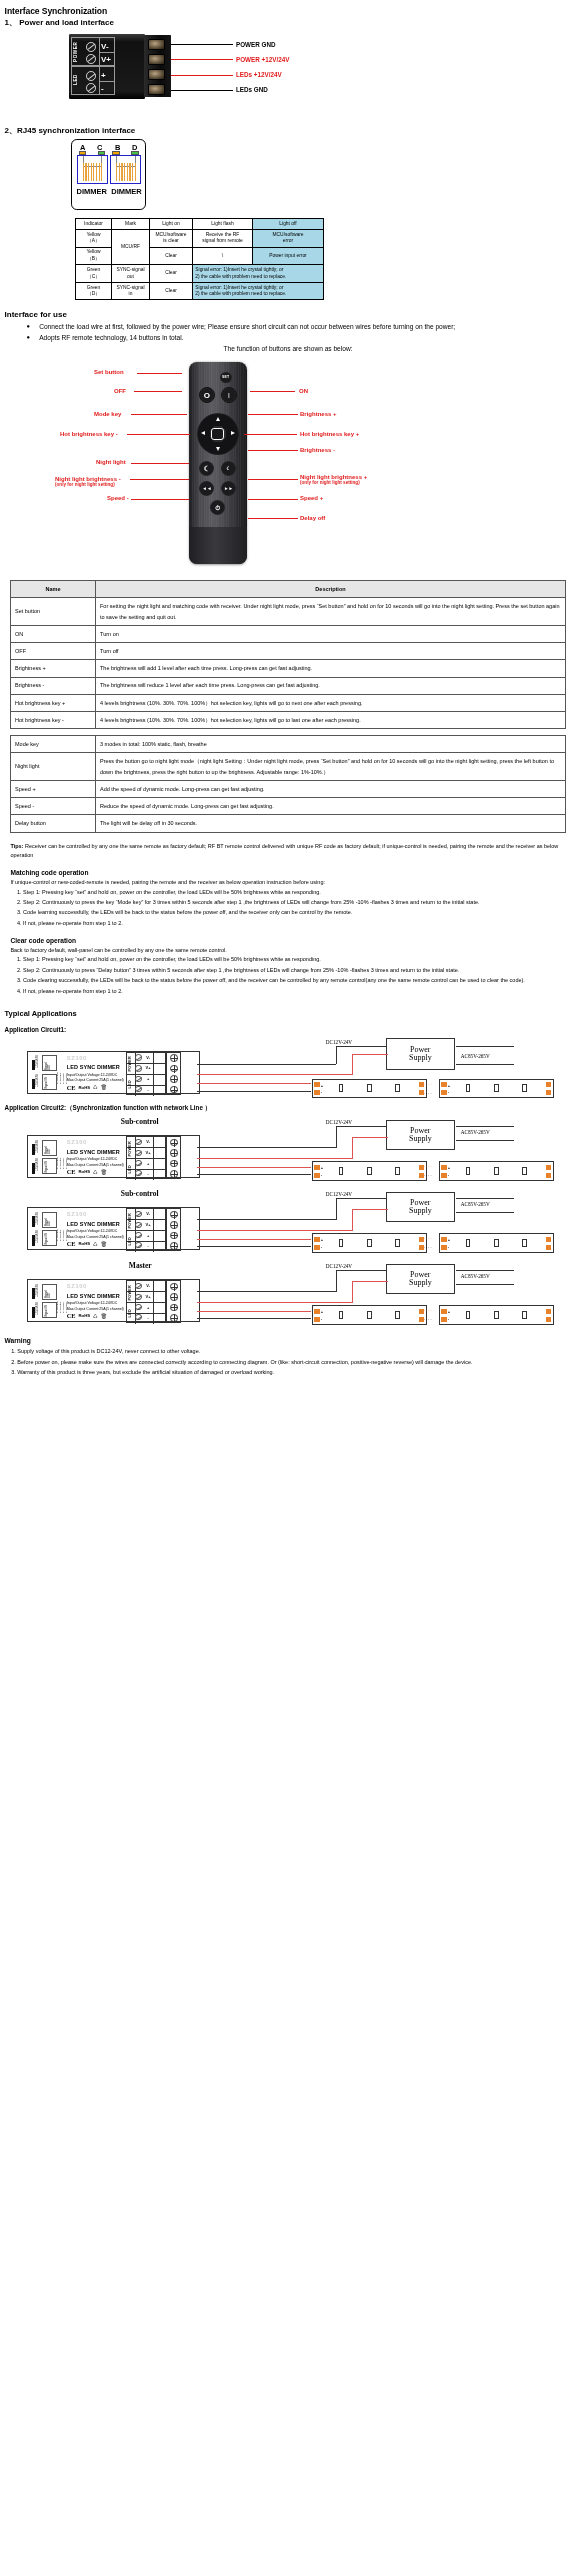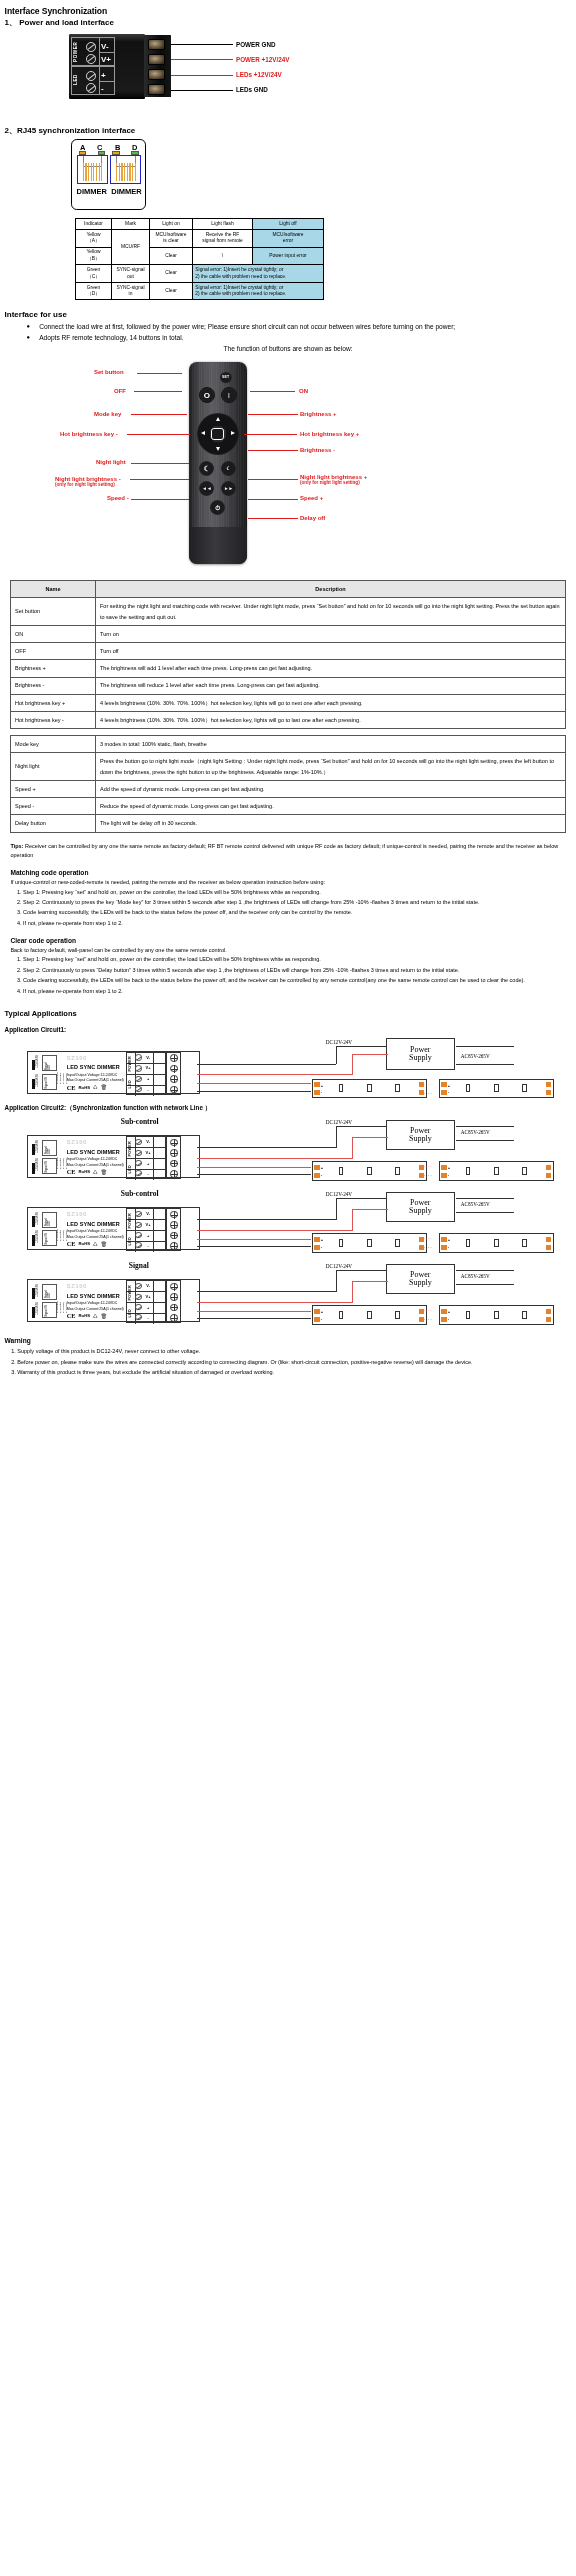--- a/index.html
+++ b/index.html
@@ -915,21 +915,21 @@
       <div class="psign" style="left:8px; bottom:2.9px;">-</div>
       <div class="leds">
           <i></i>
           <i></i>
           <i></i>
         </div>
     </div>
   </div>
 
   <div class="circuit tall" style="margin-top:7px;">
-    <div class="sub-label" style="left:123px; top:1.2px;">Signal</div>
+    <div class="sub-label" style="left:123px; top:1.2px;">Master</div>
     <div class="ctrl-box ctrl-main" style="top:19.6px;">
       <div class="sig-blk">
         <div class="tab-black t1"></div>
         <div class="tab-black t2"></div>
         <div class="sig-nums n1">12345678</div>
         <div class="sig-nums n2">12345678</div>
         <div class="sig-jack j1">
             <div class="lab">Signal OUT</div>
           </div>
         <div class="sig-jack j2">

